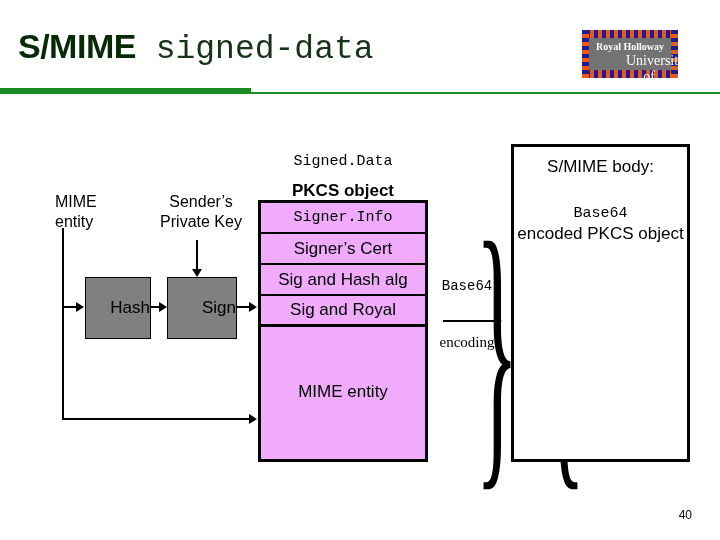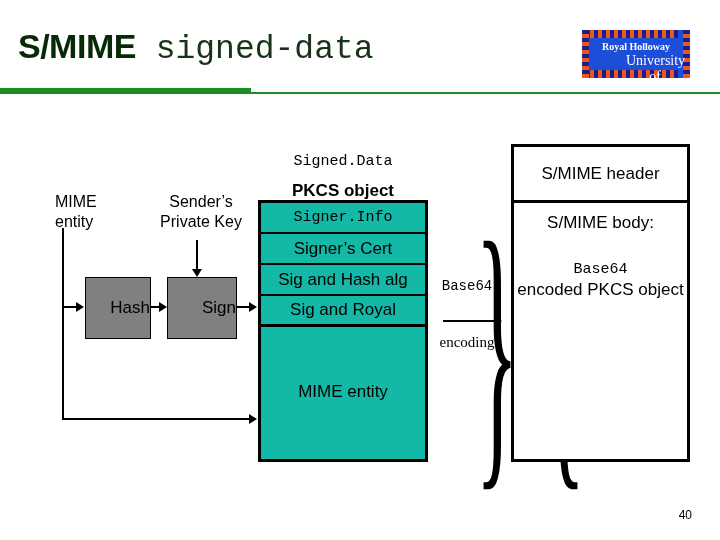--- a/index.html
+++ b/index.html
@@ -56,23 +56,23 @@
     width: 251px;
     height: 5px;
     background: #1a8d25;
   }
 
   
   .logo {
     position: absolute;
     left: 582px;
     top: 30px;
-    width: 108px;
+    width: 96px;
     height: 48px;
-    background: #1d4ed8;
+    background: #737373;
     box-sizing: border-box;
     overflow: hidden;
   }
   .logo .tri-row {
     position: absolute;
     left: 0; width: 96px; height: 8px;
     background:
       repeating-linear-gradient(90deg,
         #e8591f 0px, #e8591f 4px,
         #1d1d8f 4px, #1d1d8f 8px);
@@ -165,21 +165,21 @@
     margin-top: 10px;
   }
   .pkcs-box {
     position: absolute;
     left: 258px;
     top: 200px;
     width: 170px;
     height: 262px;
     border: 3px solid #000000;
     box-sizing: border-box;
-    background: #14b8a6;
+    background: #f0abfc;
   }
   .pkcs-row {
     position: relative;
     height: 31px;
     border-bottom: 2px solid #000000;
     box-sizing: border-box;
     display: flex;
     align-items: center;
     justify-content: center;
     font-size: 17px;
@@ -363,23 +363,20 @@
   <div class="brace" style="left:492px; top:198px; font-size:300px; transform:scaleX(0.30) scaleY(1.0);">{</div>
 
   <div class="b64-label">
     <span class="b64-mono">Base64</span>
     <span class="b64-sans">encoding</span>
   </div>
   <div class="hline" style="left:443px; top:320px; width:53px;"></div>
   <div class="arrowhead-r" style="left:494px; top:316px;"></div>
 
   <div class="smime-box">
-    <div class="smime-header">
-      <span>S/MIME header</span>
-    </div>
     <div class="smime-body">
       <span class="sb-title">S/MIME body:</span>
       <span class="sb-mono">Base64</span>
       <span class="sb-sans">encoded PKCS
 object</span>
     </div>
   </div>
 
   <div class="pagenum">40</div>
 

